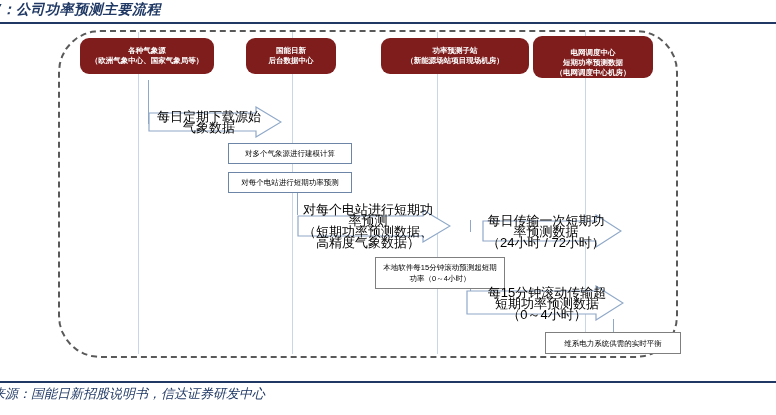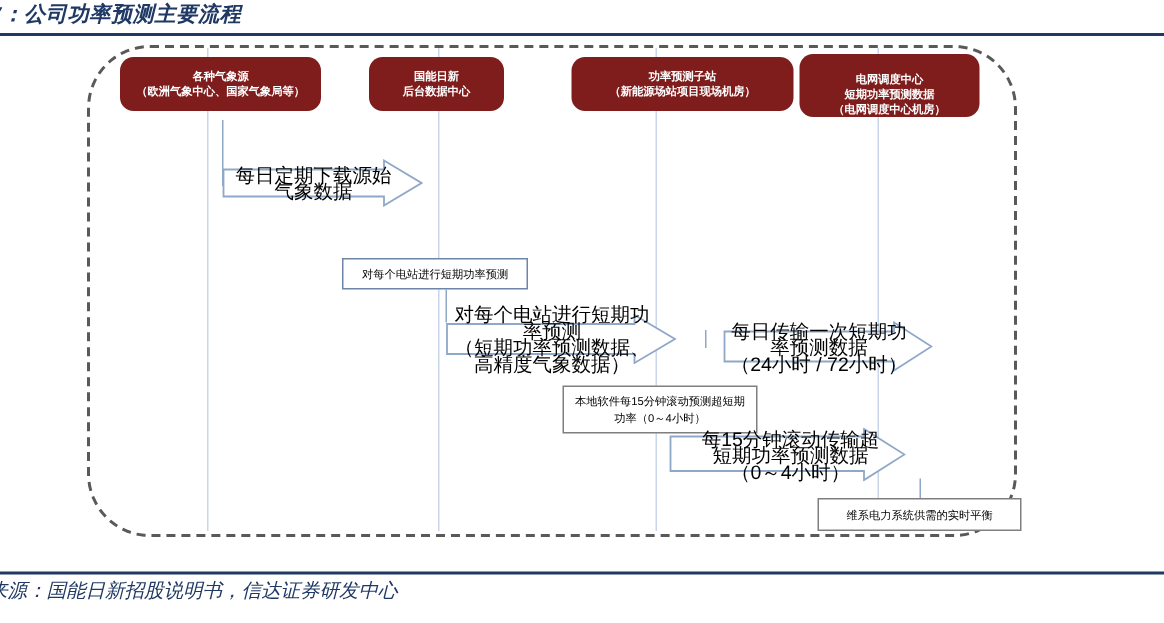--- a/index.html
+++ b/index.html
@@ -140,20 +140,23 @@
   </div>
 
   <div class="connector" style="left:148px;top:56px;width:1px;height:44px;"></div>
   <div class="arrow" style="left:148px;top:82px;width:134px;height:32px;">
     <svg class="arrow-svg" viewBox="0 0 134 32" preserveAspectRatio="none">
       <polygon points="1,7 108,7 108,1 133,16 108,31 108,25 1,25" fill="#ffffff" stroke="#8FA8C8" stroke-width="1.2"></polygon>
     </svg>
     <span class="arrow-label">每日定期下载源始气象数据</span>
   </div>
 
+  <div class="rect blue-edge" style="left:228px;top:119px;width:124px;height:21px;">
+    <span>对多个气象源进行建模计算</span>
+  </div>
 
   <div class="rect blue-edge" style="left:228px;top:148px;width:124px;height:21px;text-align:center;">
     <span>对每个电站进行短期功率预测</span>
   </div>
 
   <div class="connector" style="left:297px;top:169px;width:1px;height:22px;"></div>
   <div class="arrow" style="left:297px;top:185px;width:154px;height:34px;">
     <svg class="arrow-svg" viewBox="0 0 154 34" preserveAspectRatio="none">
       <polygon points="1,7 126,7 126,1 153,17 126,33 126,27 1,27" fill="#ffffff" stroke="#8FA8C8" stroke-width="1.2"></polygon>
     </svg>
@@ -175,21 +178,21 @@
   </div>
 
   <div class="rect" style="left:375px;top:233px;width:130px;height:32px;">
     <span>
       <span>本地软件每15分钟滚动预测超短期</span><br>
       <span>功率（0～4小时）</span>
     </span>
   </div>
 
   <div class="connector" style="left:470px;top:265px;width:1px;height:9px;"></div>
-  <div class="arrow" style="left:446px;top:261px;width:158px;height:36px;padding-left:16px;">
+  <div class="arrow" style="left:466px;top:261px;width:158px;height:36px;padding-left:16px;">
     <svg class="arrow-svg" viewBox="0 0 158 36" preserveAspectRatio="none">
       <polygon points="1,6 130,6 130,1 157,18 130,35 130,29 1,29" fill="#ffffff" stroke="#8FA8C8" stroke-width="1.2"></polygon>
     </svg>
     <span class="arrow-label">
       <span>每15分钟滚动传输超短期功率预测数据</span><br>
       <span>（0～4小时）</span>
     </span>
   </div>
 
   <div class="connector" style="left:613px;top:295px;width:1px;height:16px;"></div>

